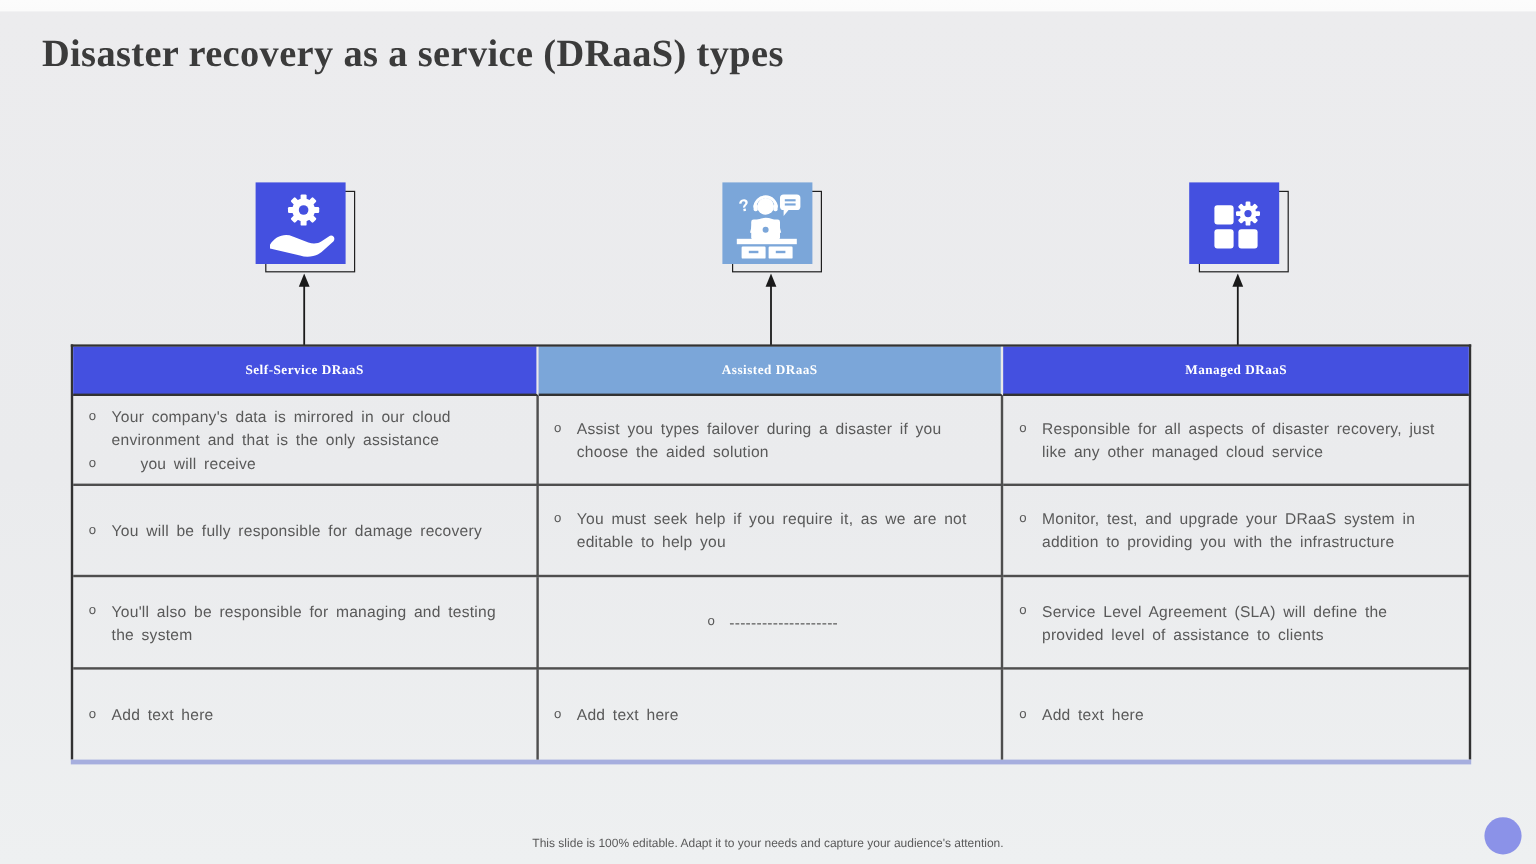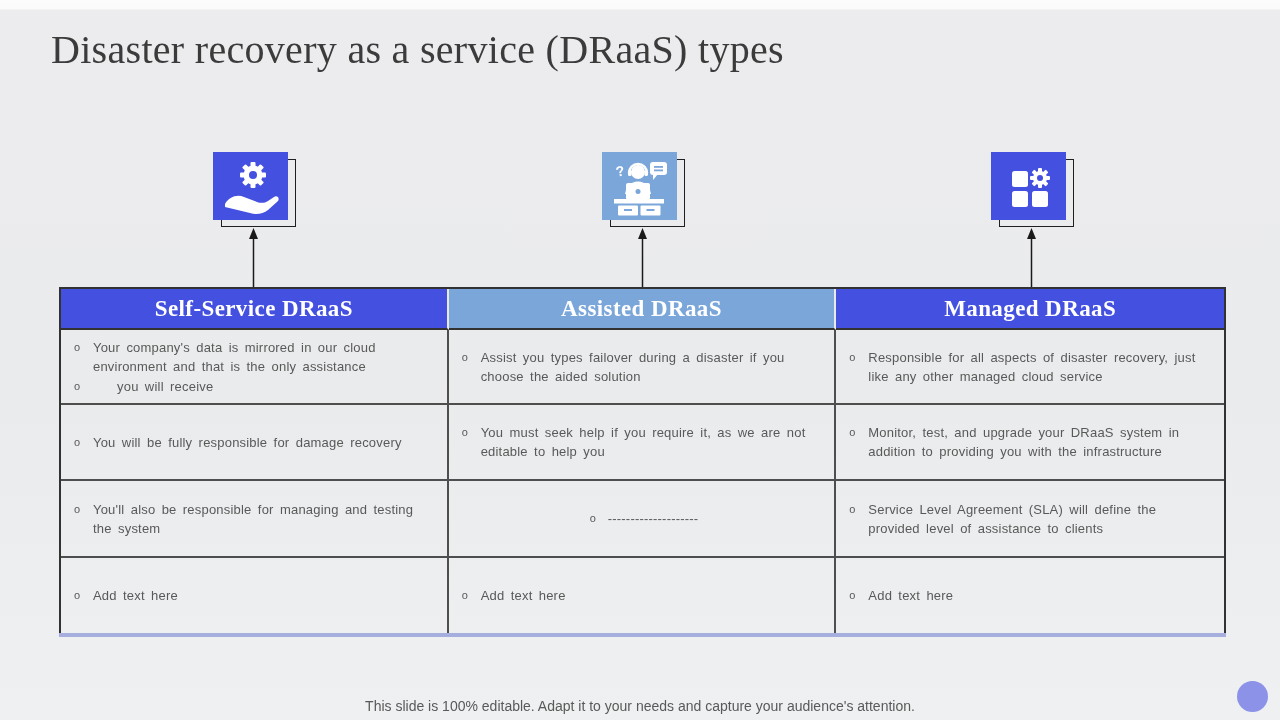--- a/index.html
+++ b/index.html
@@ -4,22 +4,22 @@
 <style>
   html,body { margin:0; padding:0; }
   body { width:1280px; height:720px; overflow:hidden; font-family:"Liberation Sans", sans-serif; }
   .slide {
     position:relative; width:1280px; height:720px;
     background: linear-gradient(180deg, #fcfcfc 0px, #fbfbfb 9px, #ececee 10px, #eaebed 55%, #eef0f1 100%);
   }
   
   .title {
     position:absolute; left:35px; top:26px; width:900px;
-    font-family:"Liberation Serif", serif; font-weight:normal;
-    font-size:40px; letter-spacing:0.3px; color:var(--title-text,#3b3b3b);margin-left:16px;
+    font-family:"Liberation Serif", serif; font-weight:bold;
+    font-size:32px; letter-spacing:0.3px; color:var(--title-text,#3b3b3b);
   }
   .subtitle {
     position:absolute; left:35px; top:81px; width:1000px;
     font-size:11.5px; color:var(--body-text,#595959); letter-spacing:0.1px;
   }
   
   .tile-wrap { position:absolute; top:152px; width:84px; height:76px; }
   .tile-wrap.t1 { left:213px; } .tile-wrap.t2 { left:602px; } .tile-wrap.t3 { left:991px; }
   .tile-shadow {
     position:absolute; left:8px; top:7px; width:75px; height:68px;
@@ -34,21 +34,21 @@
   .connector.c1 { left:247px; } .connector.c2 { left:636px; } .connector.c3 { left:1025px; }
   
   .table-wrap { position:absolute; left:59px; top:287px; width:1167px; }
   .grid {
     display:grid; grid-template-columns:1fr 1fr 1fr;
     grid-template-rows:41px 75px 76px 77px 75px;
     border:2px solid #323232; border-bottom:none; box-sizing:border-box;
   }
   .hcell {
     display:flex; align-items:center; justify-content:center;
-    font-family:"Liberation Serif", serif; font-weight:bold; font-size:23px;
+    font-family:"Liberation Serif", serif; font-weight:bold; font-size:11px;
     letter-spacing:0.4px; color:#ffffff; box-sizing:border-box;
     border-bottom:2px solid #323232;
   }
   .hcell.royal { background:var(--royal-blue,#4450e0); }
   .hcell.light { background:var(--light-blue,#7ba6d9);font-family:Liberation Serif, serif; }
   .hcell.sep, .cell.sep { border-right:2px solid #4e4e4e; }
   .hcell.sep { border-right-color:#e9e9e9; }
   .cell {
     box-sizing:border-box; padding:6px 8px 6px 10px;
     display:flex; flex-direction:column; justify-content:center; gap:1px;
@@ -58,21 +58,21 @@
   .bl { display:flex; align-items:flex-start; }
   .mk { flex:0 0 22px; width:22px; padding-left:3px; font-size:11px; line-height:19px; box-sizing:border-box; }
   .bt { font-size:13px; line-height:19px; letter-spacing:0.2px; word-spacing:2.5px; max-width:340px; }
   .bt.indent { margin-left:24px;text-align:right; }
   .bl.center { justify-content:center; }
   .bl.center .mk { flex:none; width:auto; margin-right:12px; }
   .bottom-line { height:4px; background:var(--table-bottom-line,#a6aede); margin-top:0px; }
   
   .footer {
     position:absolute; left:0; right:0; top:698px; text-align:center;
-    font-size:14px; color:var(--body-text,#595959);
+    font-size:10px; color:var(--body-text,#595959);
   }
   .corner-dot {
     position:absolute; left:1237px; top:681px; width:31px; height:31px;
     border-radius:50%; background:var(--accent-periwinkle,#8b92e8);
   }
 </style>
 </head>
 <body>
 
 <div class="slide">

